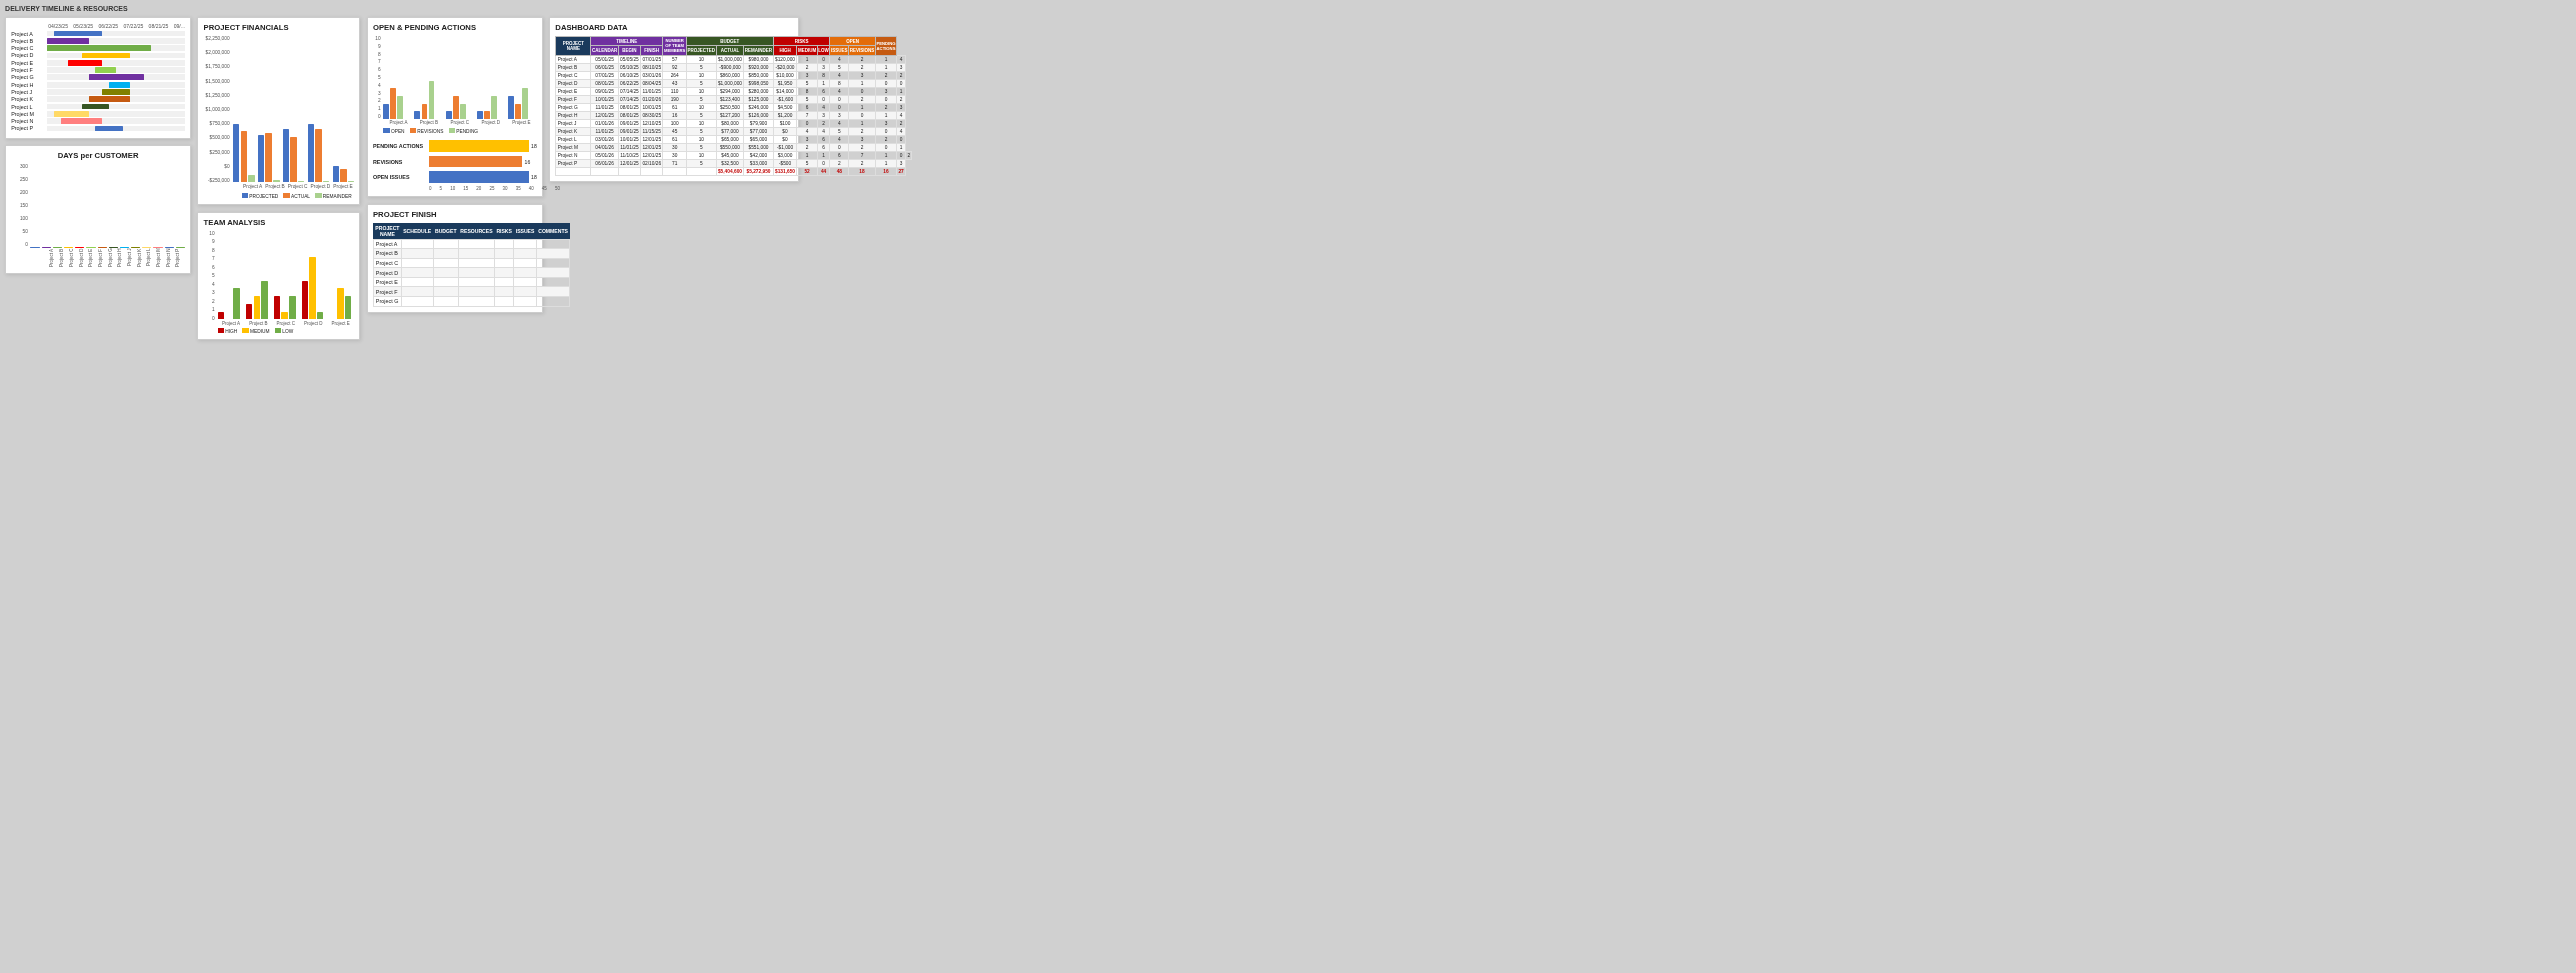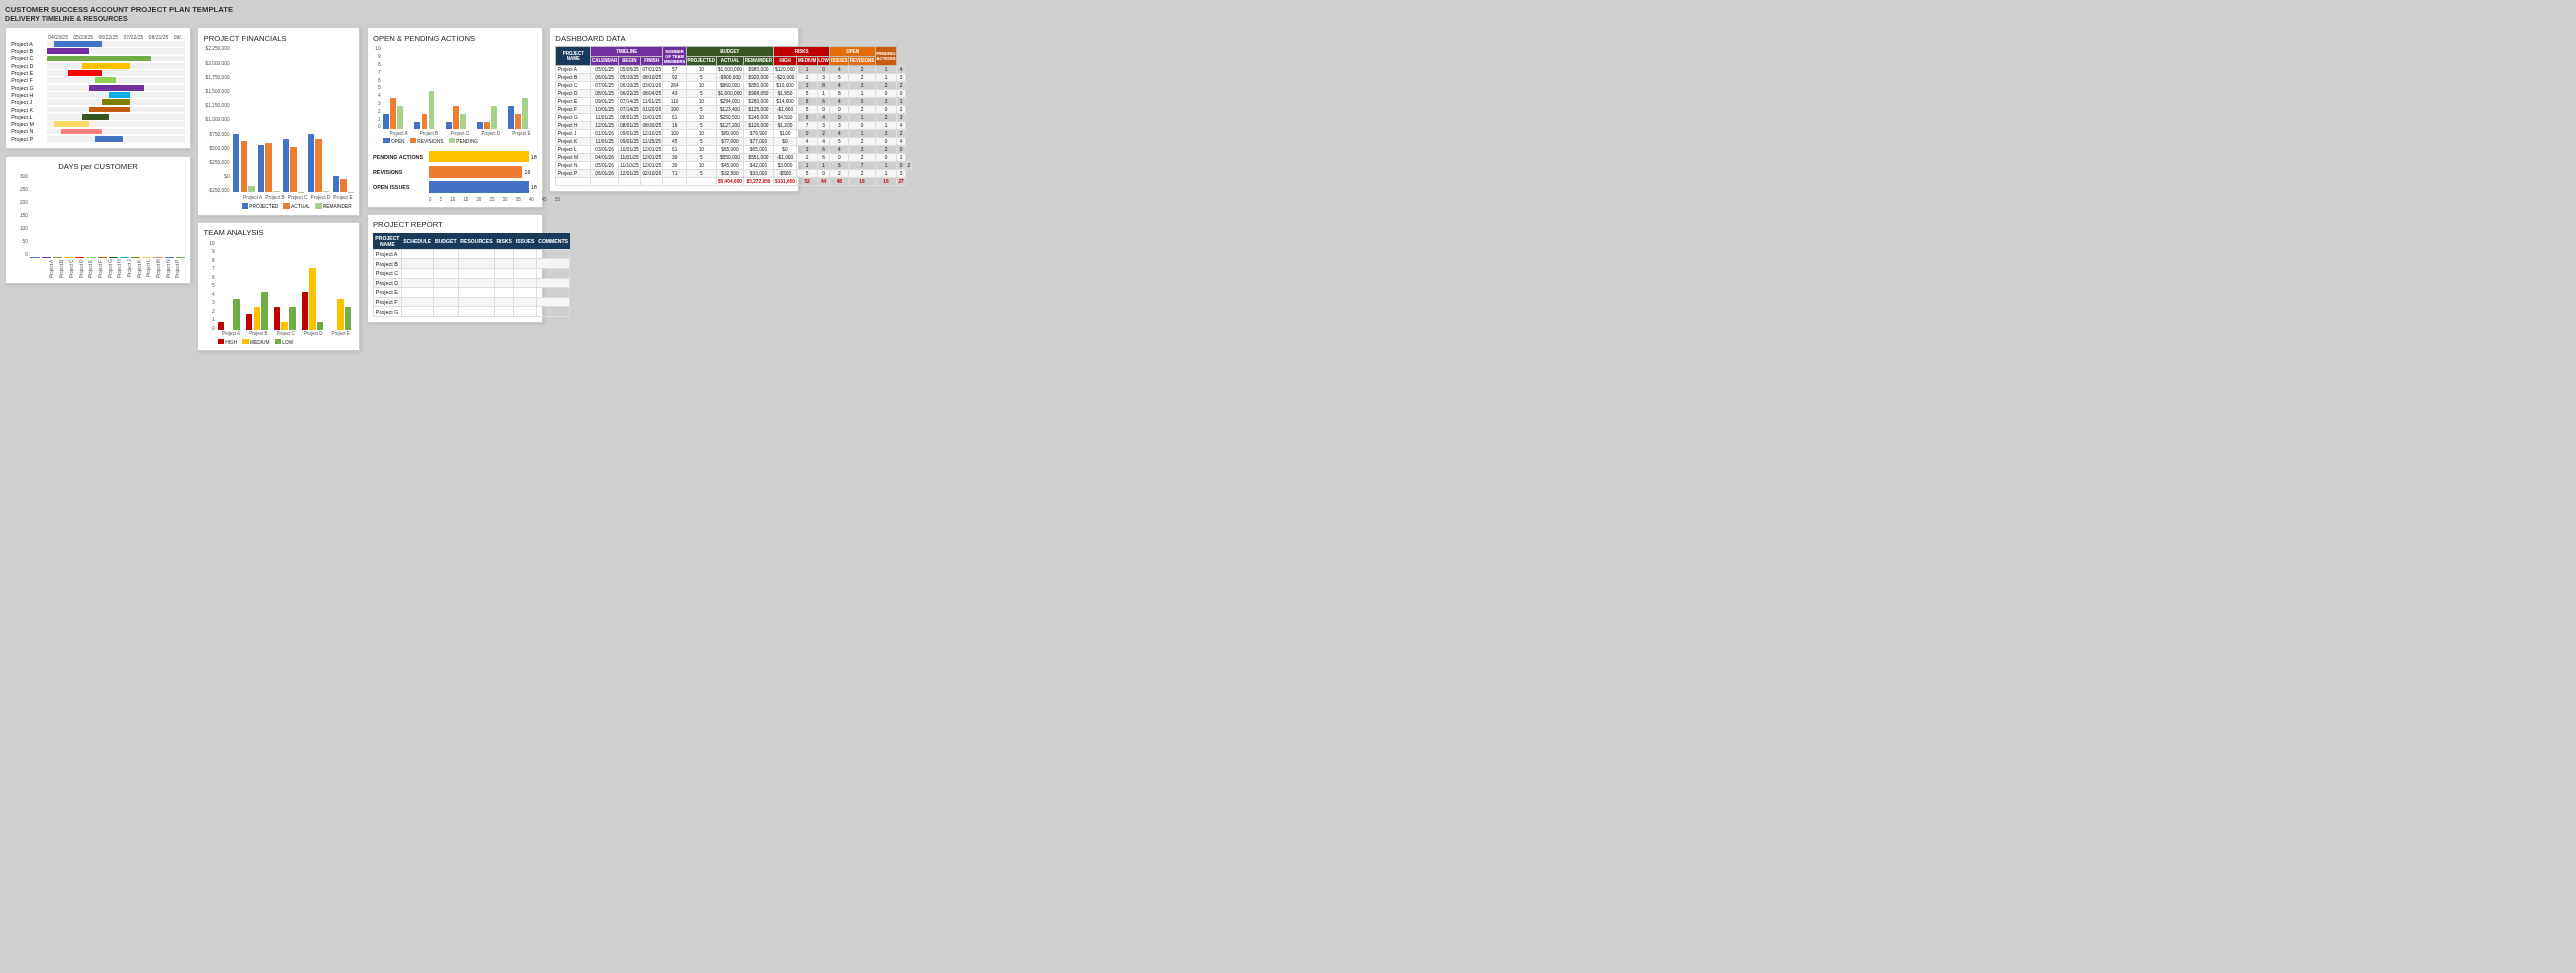--- a/index.html
+++ b/index.html
@@ -47,21 +47,21 @@
 
     .panel {
       background: #fff;
       border: 0.6px solid #ccc;
       padding: 5.1px;
       margin-bottom: 6.4px;
       box-shadow: 1.3px 1.3px 3.8px rgba(0,0,0,0.12);
     }
     .panel-title {
       font-size: 7.7px;
-      font-weight: normal;
+      font-weight: bold;
       margin-bottom: 3.8px;
     }
 
     
     .gantt-dates-row {
       display: flex;
       margin-left: 37px;
       margin-bottom: 1.3px;
       justify-content: space-between;
     }
@@ -116,21 +116,20 @@
     
     .dtable { width: 100%; border-collapse: collapse; font-size: 4.8px; }
     .dtable th { padding: 1.3px 0.6px; text-align: center; font-size: 4.5px; border: 0.6px solid #bbb; }
     .dtable td { border: 0.6px solid #ddd; padding: 1px 1.3px; text-align: center; white-space: nowrap; }
     .dtable tr:nth-child(even) td { background: #f5f5f5; }
   </style>
 </head>
 <body>
 
 <div class="page-wrapper">
-  <div class="top-header">CUSTOMER SUCCESS ACCOUNT PROJECT PLAN TEMPLATE</div>
   <div class="sub-header">DELIVERY TIMELINE &amp; RESOURCES</div>
 
   <div class="main-layout">
 
     <div class="col1">
 
       <div class="panel">
         <div class="gantt-dates-row">
           <span class="gantt-date-label">04/23/25</span>
           <span class="gantt-date-label">05/23/25</span>
@@ -513,21 +512,21 @@
               <span>30</span>
               <span>35</span>
               <span>40</span>
               <span>45</span>
               <span>50</span>
           </div>
         </div>
       </div>
 
       <div class="panel">
-        <div class="panel-title">PROJECT REPORT</div>
+        <div class="panel-title">PROJECT FINISH</div>
         <table class="rtable">
           <thead>
             <tr>
               <th>PROJECT NAME</th>
               <th>SCHEDULE</th>
               <th>BUDGET</th>
               <th>RESOURCES</th>
               <th>RISKS</th>
               <th>ISSUES</th>
               <th>COMMENTS</th>

